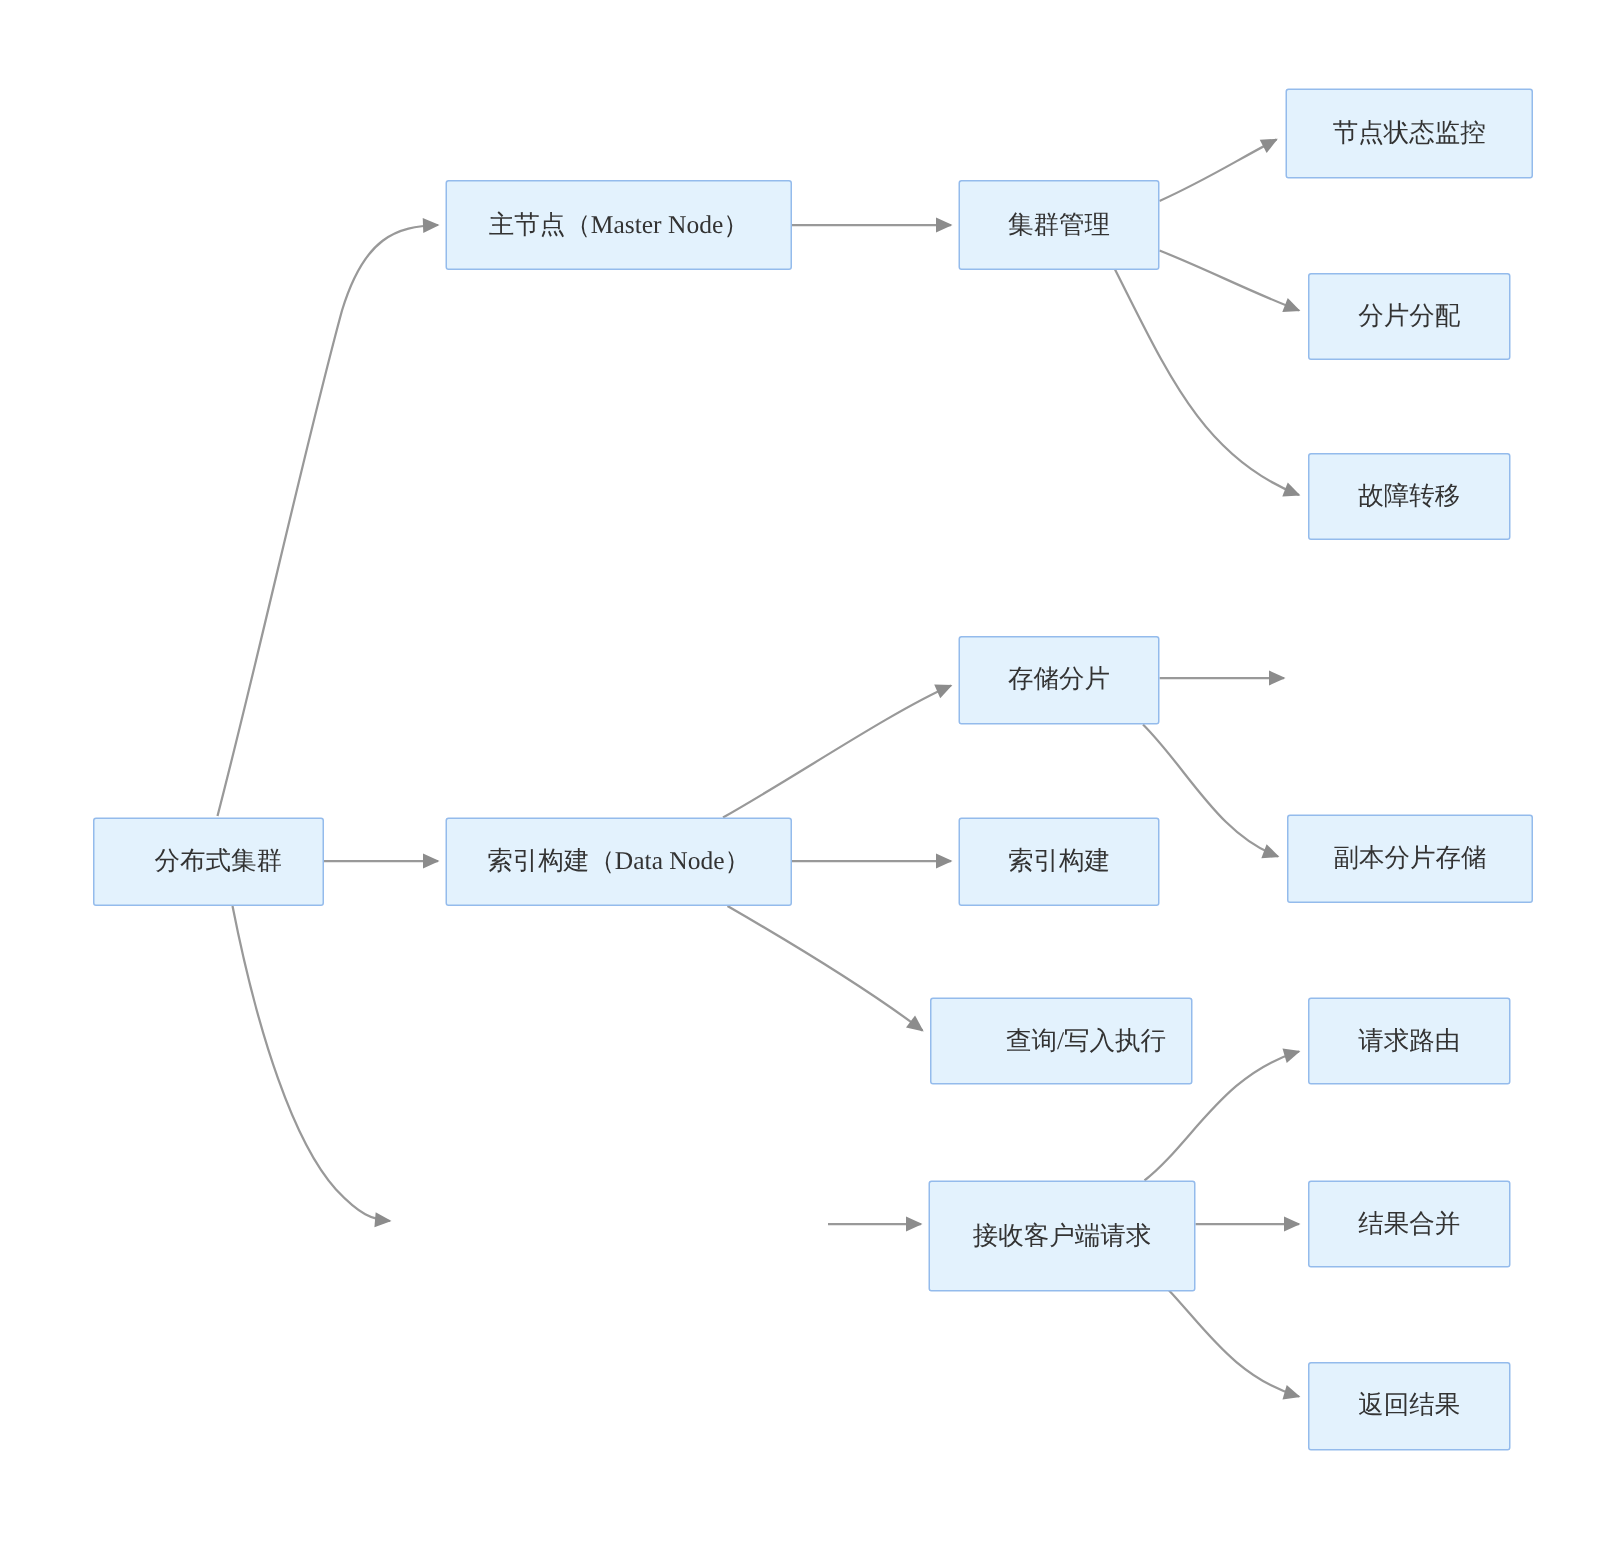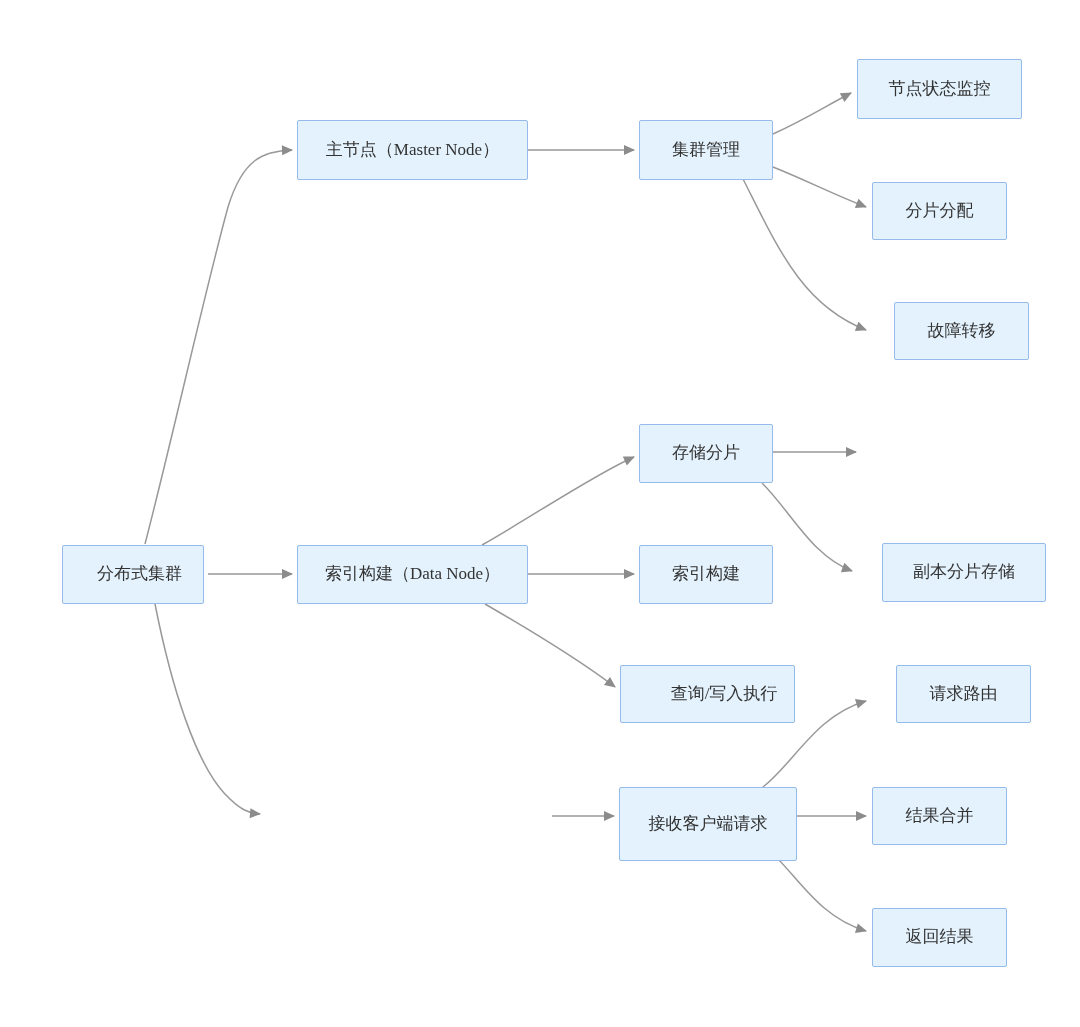--- a/index.html
+++ b/index.html
@@ -68,45 +68,45 @@
     <path class="edge" d="M 528 574 L 634 574" marker-end="url(#arrow)"></path>
     <path class="edge" d="M 485 604 C 530 630 582 662 615 687" marker-end="url(#arrow)"></path>
     <path class="edge" d="M 773 452 L 856 452" marker-end="url(#arrow)"></path>
     <path class="edge" d="M 762 483 C 792 513 812 556 852 571" marker-end="url(#arrow)"></path>
     <path class="edge" d="M 552 816 L 614 816" marker-end="url(#arrow)"></path>
     <path class="edge" d="M 763 787 C 795 762 815 716 866 701" marker-end="url(#arrow)"></path>
     <path class="edge" d="M 797 816 L 866 816" marker-end="url(#arrow)"></path>
     <path class="edge" d="M 763 845 C 795 870 815 916 866 931" marker-end="url(#arrow)"></path>
   </svg>
 
-  <div class="node" style="left:62px;  top:545px; width:142px; height:59px;padding-left:19px;">分布式集群</div>
+  <div class="node" style="left:62px;  top:545px; width:154px; height:59px;padding-left:19px;">分布式集群</div>
 
   <div class="node" style="left:297px; top:120px; width:231px; height:60px;">主节点（Master Node）</div>
 
   <div class="node" style="left:297px; top:545px; width:231px; height:59px;">索引构建（Data Node）</div>
 
 
   <div class="node" style="left:639px; top:120px; width:134px; height:60px;">集群管理</div>
 
   <div class="node" style="left:857px; top:59px;  width:165px; height:60px;">节点状态监控</div>
 
   <div class="node" style="left:872px; top:182px; width:135px; height:58px;">分片分配</div>
 
-  <div class="node" style="left:872px; top:302px; width:135px; height:58px;margin-left:22px;">故障转移</div>
+  <div class="node" style="left:872px; top:302px; width:135px; height:58px;">故障转移</div>
 
   <div class="node" style="left:639px; top:424px; width:134px; height:59px;">存储分片</div>
 
   <div class="node" style="left:639px; top:545px; width:134px; height:59px;">索引构建</div>
 
   <div class="node" style="left:620px; top:665px; width:175px; height:58px;padding-left:39px;">查询/写入执行</div>
 
 
-  <div class="node" style="left:882px; top:543px; width:164px; height:59px;">副本分片存储</div>
+  <div class="node" style="left:858px; top:543px; width:164px; height:59px;">副本分片存储</div>
 
   <div class="node" style="left:619px; top:787px; width:178px; height:74px;">接收客户端请求</div>
 
-  <div class="node" style="left:896px; top:665px; width:135px; height:58px;">请求路由</div>
+  <div class="node" style="left:872px; top:665px; width:135px; height:58px;">请求路由</div>
 
   <div class="node" style="left:872px; top:787px; width:135px; height:58px;">结果合并</div>
 
   <div class="node" style="left:872px; top:908px; width:135px; height:59px;">返回结果</div>
 
 </div>
 
 </body></html>

